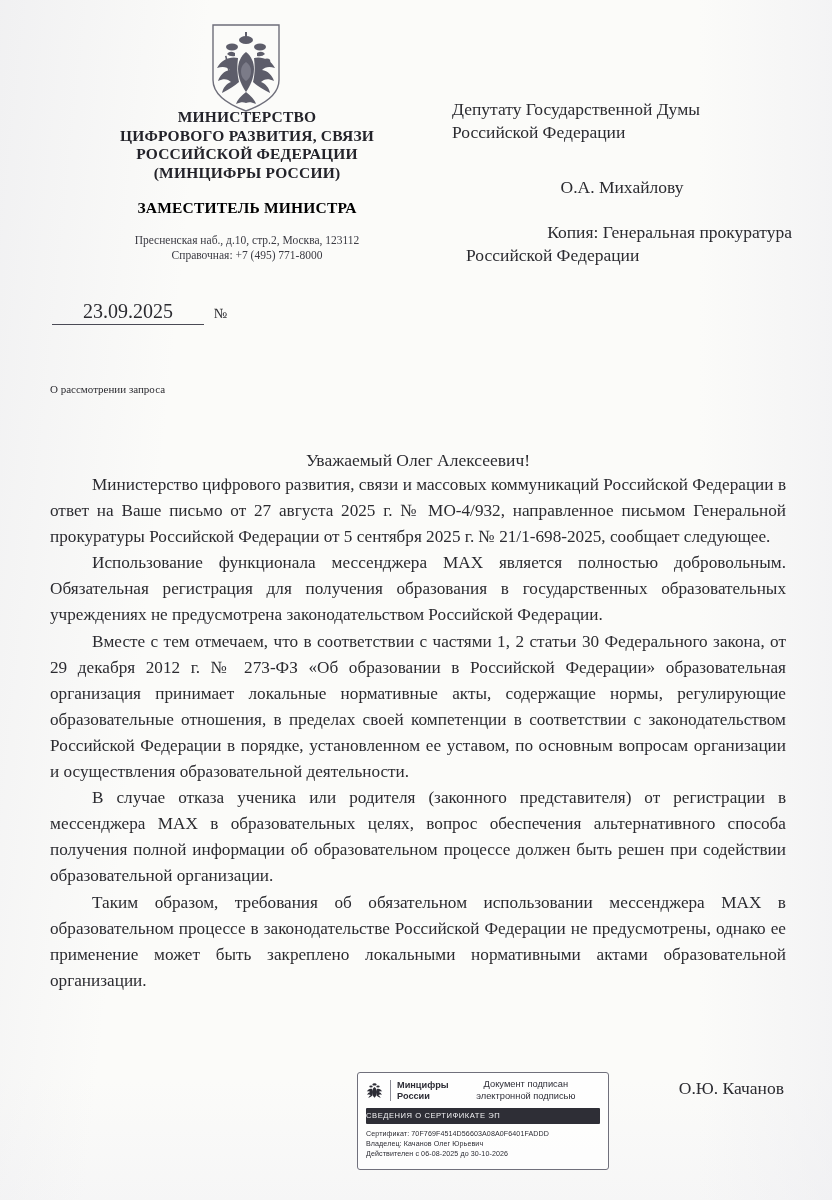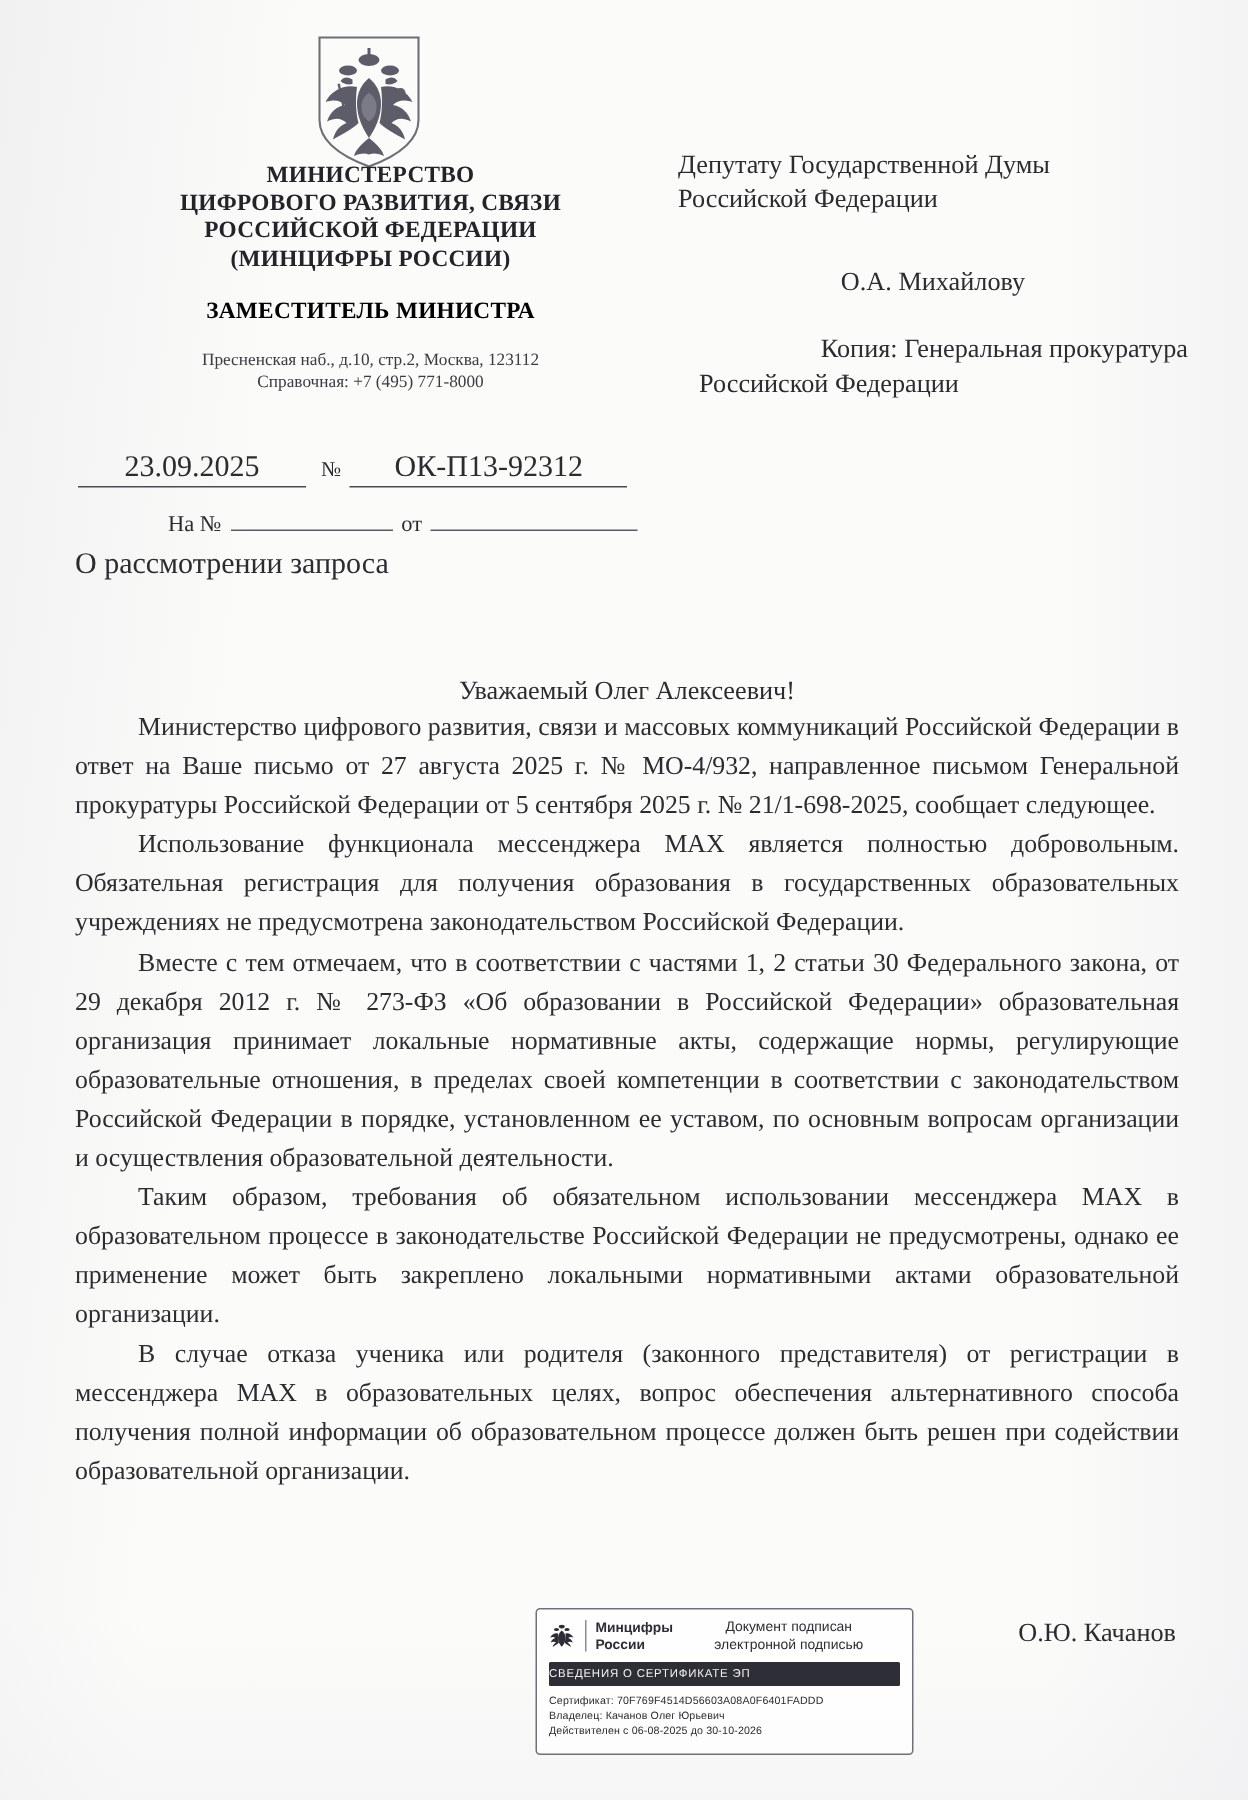--- a/index.html
+++ b/index.html
@@ -113,22 +113,22 @@
   .ref-ot-label { margin: 0 6px; }
   .ref-blank-b {
     width: 138px;
     border-bottom: 1.2px solid #5a5a64;
     height: 14px;
   }
 
   .subject {
     position: absolute;
     left: 50px;
-    top: 365px;
-    font-size: 20px;
+    top: 383px;
+    font-size: 11px;
   }
 
   
   .addressee {
     position: absolute;
     left: 452px;
     top: 98px;
     width: 340px;
     font-size: 17.5px;
     line-height: 23px;
@@ -290,27 +290,20 @@
     <div class="lh-address">
       <div>Пресненская наб., д.10, стр.2, Москва, 123112</div>
       <div>Справочная: +7 (495) 771-8000</div>
     </div>
   </div>
 
   <div class="refblock">
     <div class="ref-row1">
       <span class="ref-date">23.09.2025</span>
       <span class="ref-no-label">№</span>
-      <span class="ref-no">ОК-П13-92312</span>
-    </div>
-    <div class="ref-row2">
-      <span class="ref-on-label">На №</span>
-      <span class="ref-blank-a"></span>
-      <span class="ref-ot-label">от</span>
-      <span class="ref-blank-b"></span>
     </div>
   </div>
 
   <div class="subject">О рассмотрении запроса</div>
 
   <div class="addressee">
     <div class="addr-group">
       <div>Депутату Государственной Думы</div>
       <div>Российской Федерации</div>
     </div>
@@ -320,22 +313,22 @@
       <div class="l2">Российской Федерации</div>
     </div>
   </div>
 
   <div class="salutation">Уважаемый Олег Алексеевич!</div>
 
   <div class="body">
     <p>Министерство цифрового развития, связи и массовых коммуникаций Российской Федерации в ответ на Ваше письмо от 27 августа 2025 г. № МО-4/932, направленное письмом Генеральной прокуратуры Российской Федерации от 5 сентября 2025 г. № 21/1-698-2025, сообщает следующее.</p>
     <p>Использование функционала мессенджера MAX является полностью добровольным. Обязательная регистрация для получения образования в государственных образовательных учреждениях не предусмотрена законодательством Российской Федерации.</p>
     <p>Вместе с тем отмечаем, что в соответствии с частями 1, 2 статьи 30 Федерального закона, от 29 декабря 2012 г. № 273-ФЗ «Об образовании в Российской Федерации» образовательная организация принимает локальные нормативные акты, содержащие нормы, регулирующие образовательные отношения, в пределах своей компетенции в соответствии с законодательством Российской Федерации в порядке, установленном ее уставом, по основным вопросам организации и осуществления образовательной деятельности.</p>
+    <p>В случае отказа ученика или родителя (законного представителя) от регистрации в мессенджера MAX в образовательных целях, вопрос обеспечения альтернативного способа получения полной информации об образовательном процессе должен быть решен при содействии образовательной организации.</p>
     <p>Таким образом, требования об обязательном использовании мессенджера MAX в образовательном процессе в законодательстве Российской Федерации не предусмотрены, однако ее применение может быть закреплено локальными нормативными актами образовательной организации.</p>
-    <p>В случае отказа ученика или родителя (законного представителя) от регистрации в мессенджера MAX в образовательных целях, вопрос обеспечения альтернативного способа получения полной информации об образовательном процессе должен быть решен при содействии образовательной организации.</p>
   </div>
 
   <div class="signature">О.Ю. Качанов</div>
 
   <div class="stamp">
     <div class="stamp-top">
       <div class="stamp-emblem">
         <svg viewBox="0 0 17 19" xmlns="http://www.w3.org/2000/svg">
           <g fill="#2d2d36">
             <ellipse cx="8.5" cy="3.4" rx="2" ry="1.2"></ellipse>

